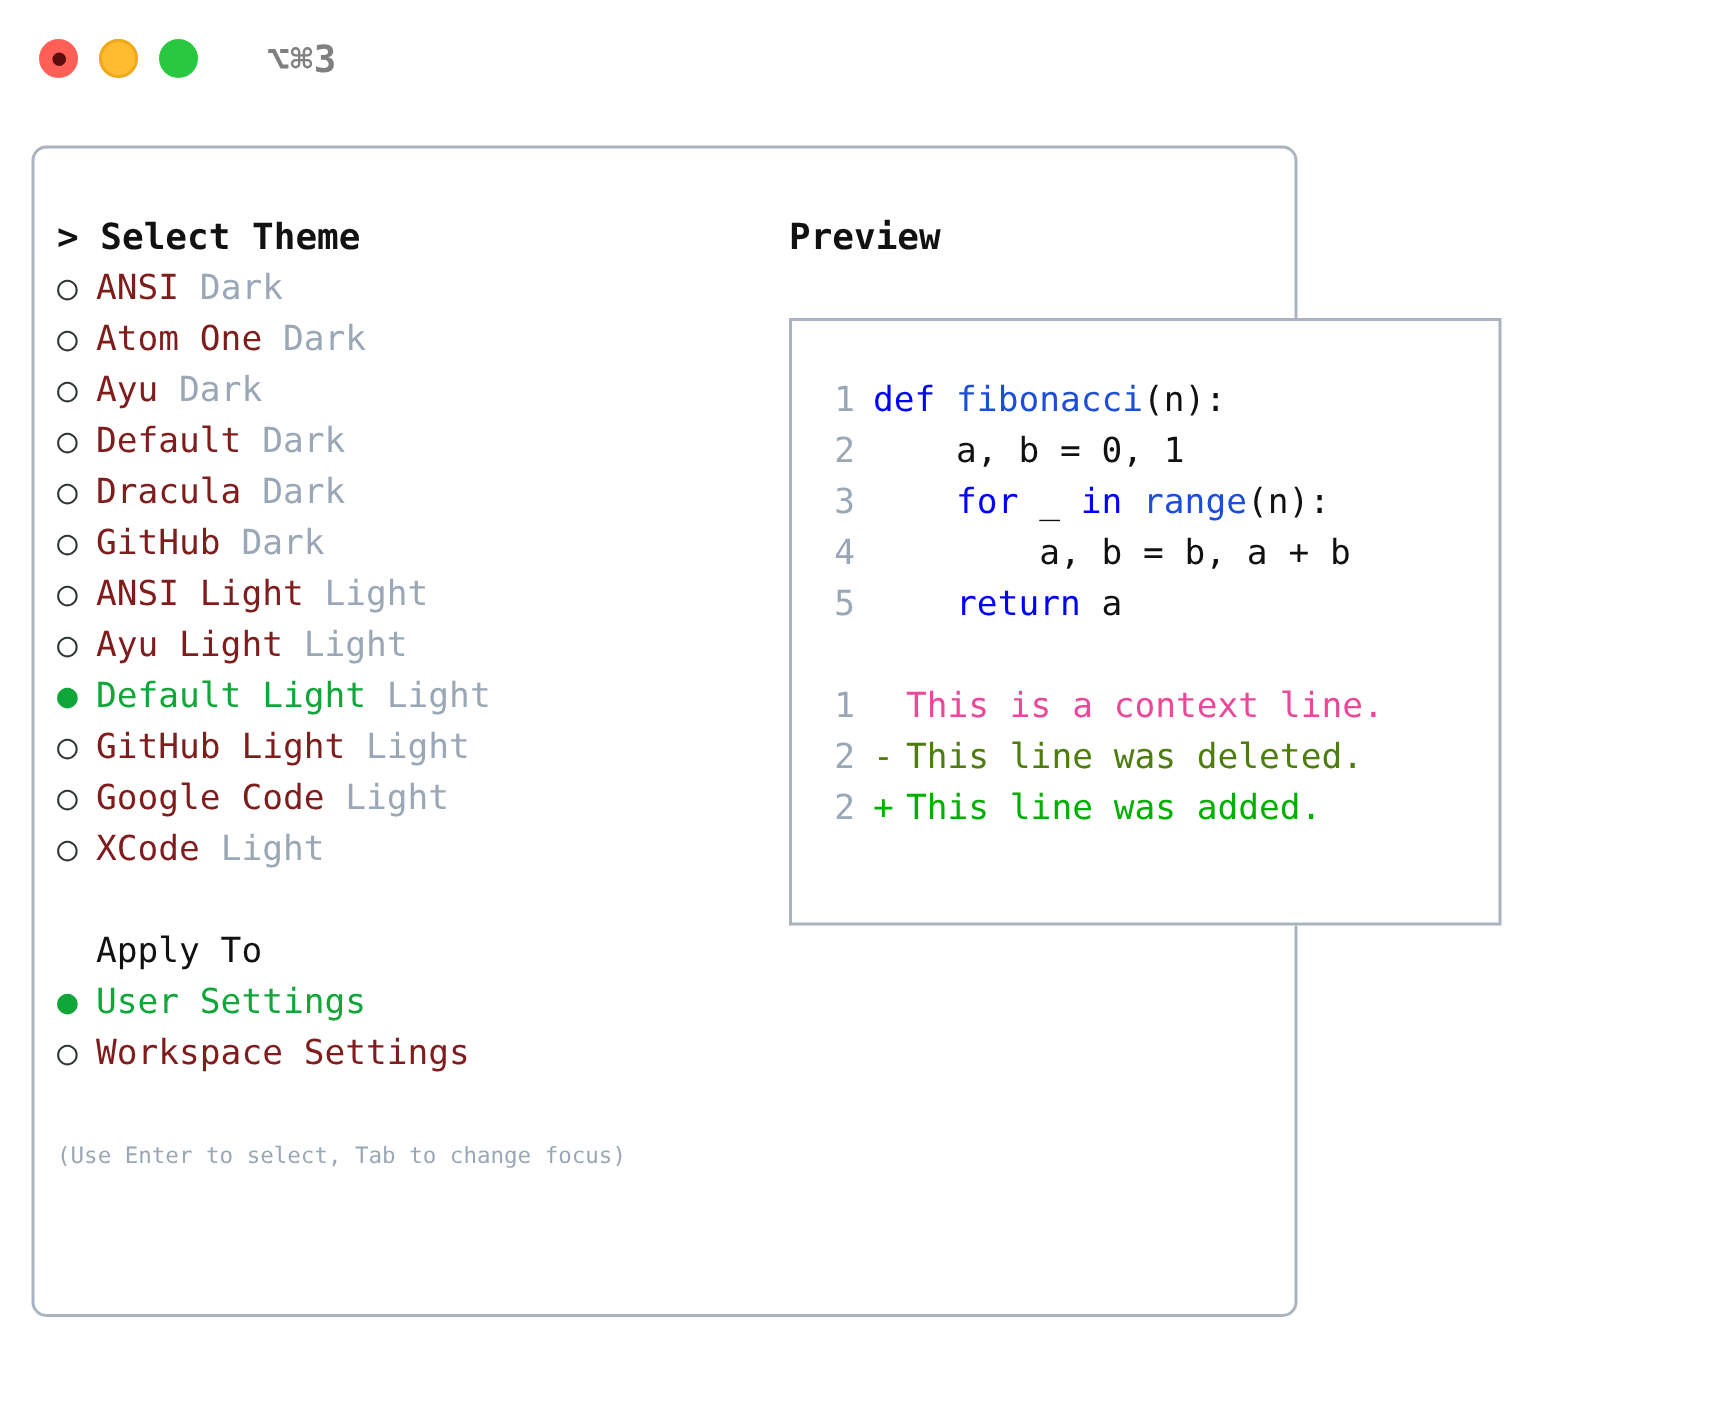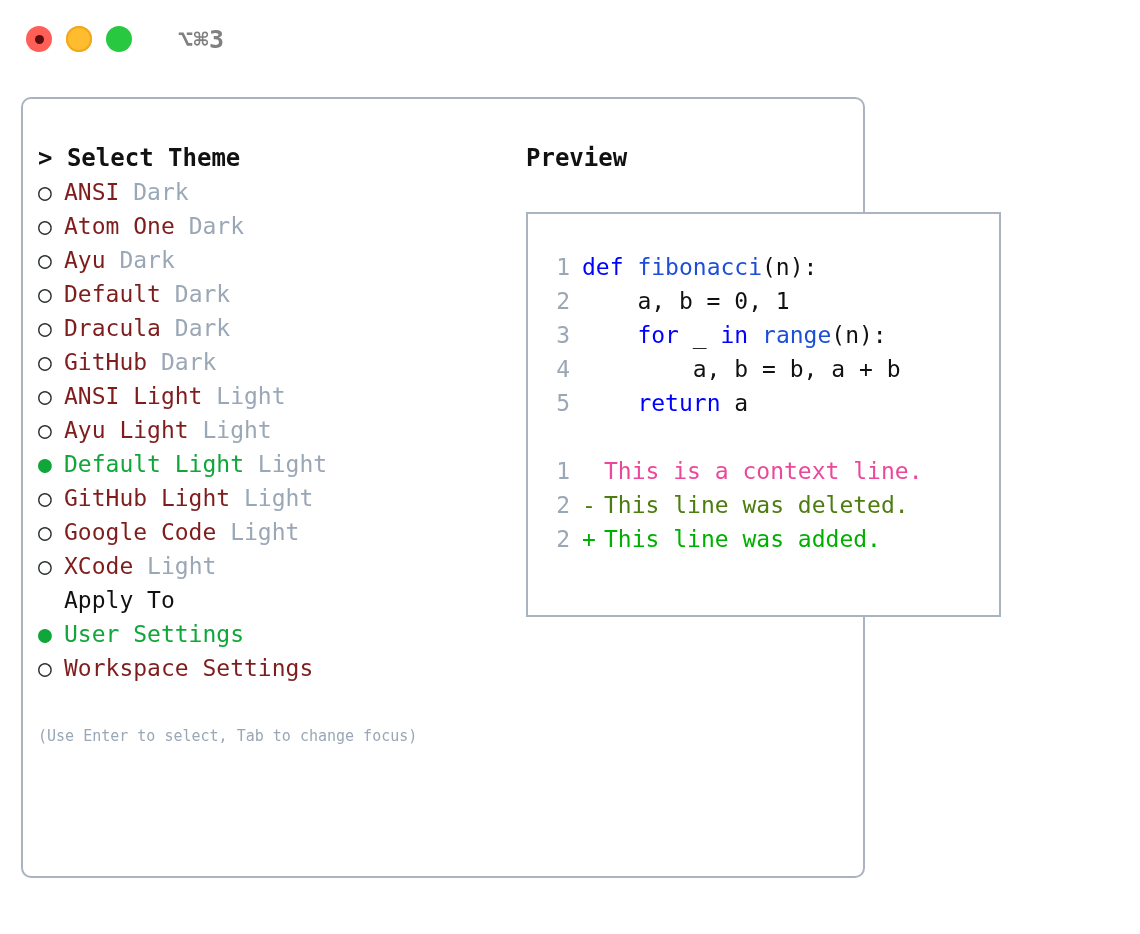--- a/index.html
+++ b/index.html
@@ -118,20 +118,21 @@
     flex: 0 0 26px;
     color: #2f3437;
     font-size: 23px;
   }
   .bullet.selected { color: #11a63a; }
   .opt-label { color: #7f1d1d; }
   .opt-row.selected .opt-label { color: #11a63a; }
   .opt-suffix { color: #9aa7b6; }
 
   #apply-header {
+    margin-top: 34px;
     padding-left: 26px;
     font-size: 23px;
     color: #111111;
     line-height: 34px;
     white-space: pre;
   }
 
   #hint {
     margin-top: 34px;
     font-size: 15px;

